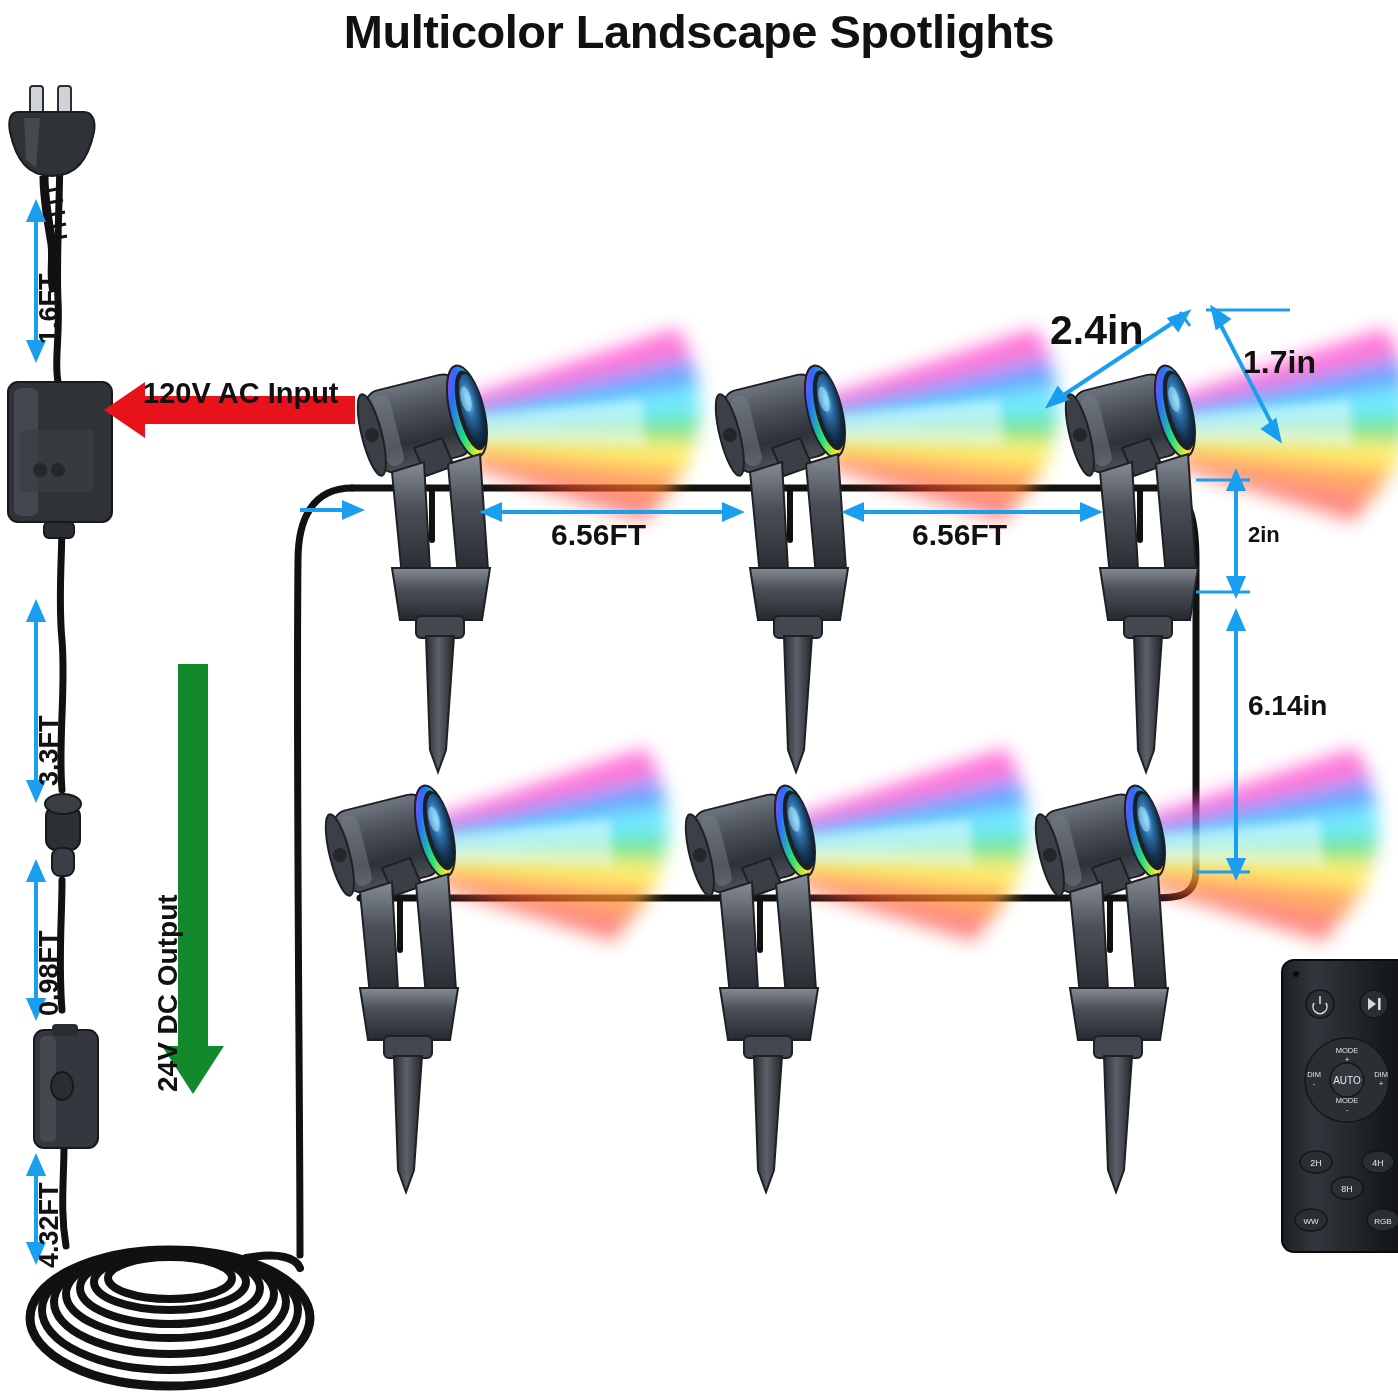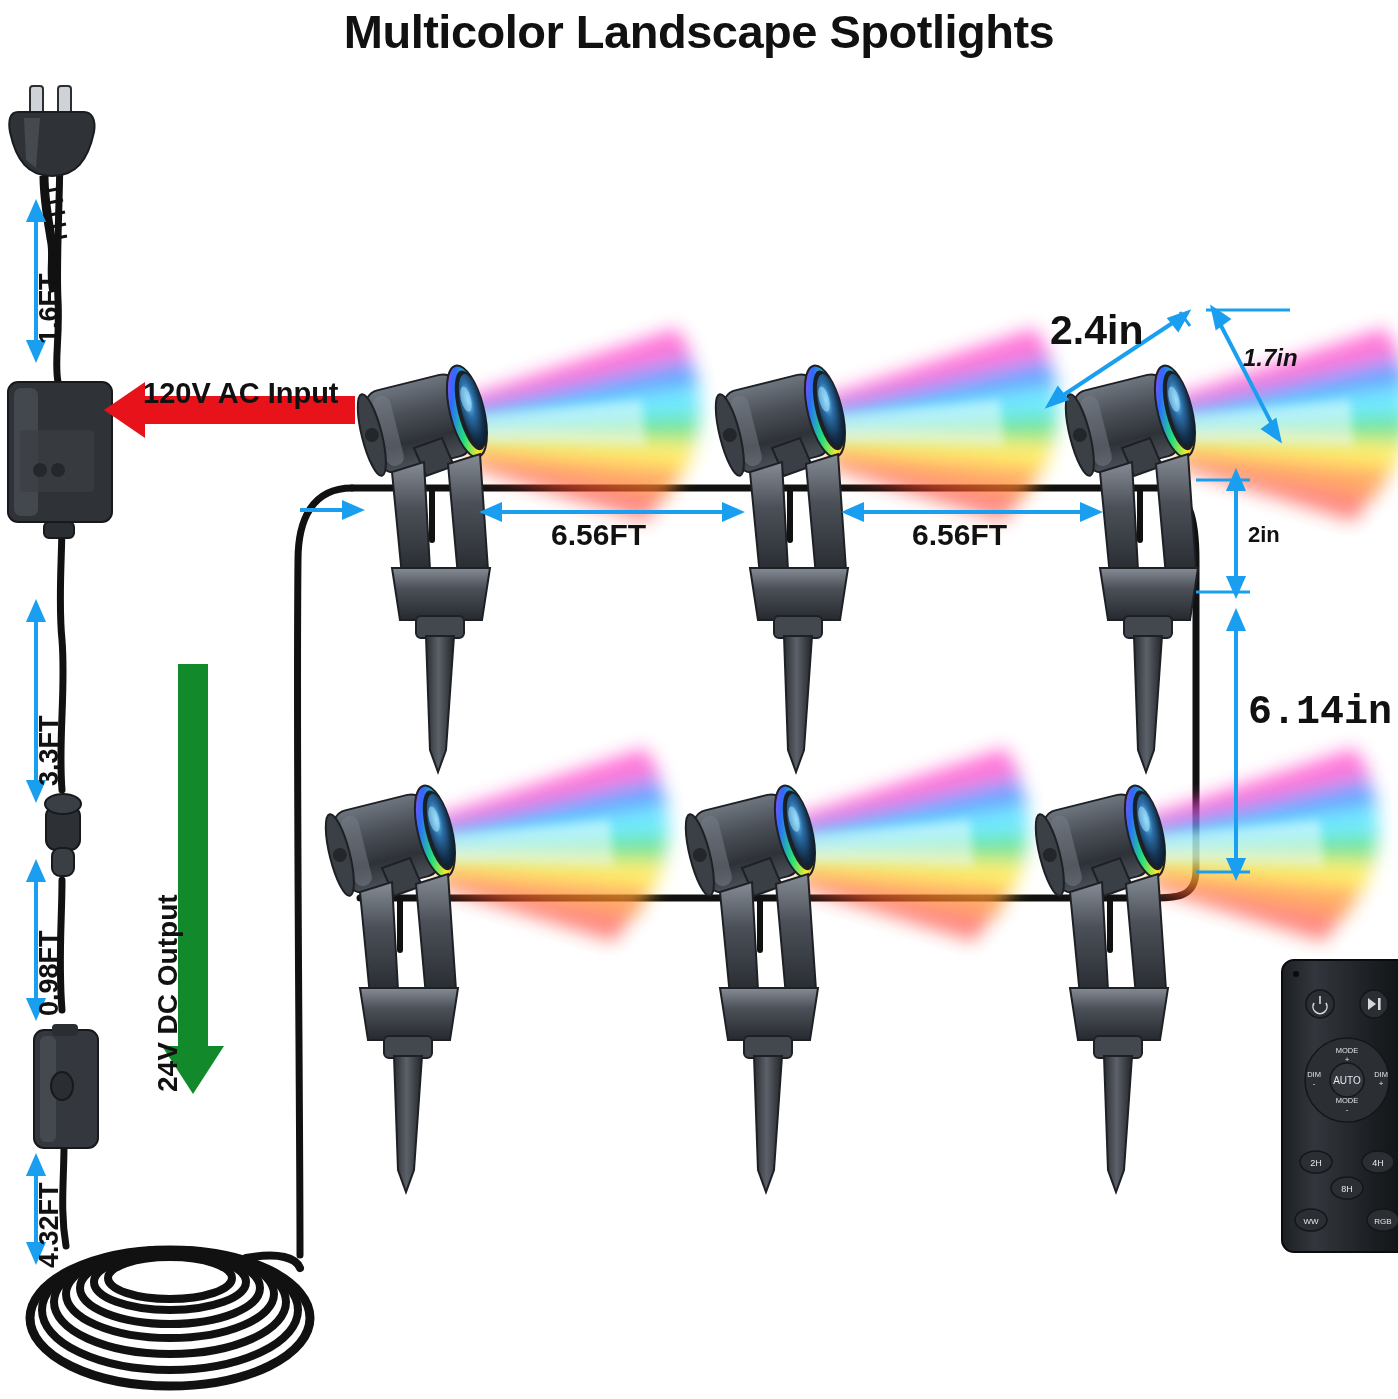--- a/index.html
+++ b/index.html
@@ -276,23 +276,23 @@
   <div class="lbl rot nosel" style="left:34px;top:1268px;transform:rotate(-90deg);">4.32FT</div>
 
   <div class="lbl nosel" style="left:143px;top:377px;font-size:29px;">120V AC Input</div>
 
   <div class="lbl rot nosel" style="left:152px;top:1092px;transform:rotate(-90deg);font-size:28px;">24V DC Output</div>
 
   <div class="lbl nosel" style="left:551px;top:518px;font-size:30px;">6.56FT</div>
   <div class="lbl nosel" style="left:912px;top:518px;font-size:30px;">6.56FT</div>
 
   <div class="lbl nosel" style="left:1050px;top:307px;font-size:41px;">2.4in</div>
-  <div class="lbl nosel" style="left:1243px;top:344px;font-size:24px;font-style:italic;">1.7in</div>
+  <div class="lbl nosel" style="left:1243px;top:344px;font-size:32px;">1.7in</div>
   <div class="lbl nosel" style="left:1248px;top:522px;font-size:22px;">2in</div>
-  <div class="lbl nosel" style="left:1248px;top:690px;font-size:40px;font-family:Liberation Mono, monospace;">6.14in</div>
+  <div class="lbl nosel" style="left:1248px;top:690px;font-size:28px;">6.14in</div>
 
   <svg width="140" height="300" viewBox="0 0 140 300" style="left:1278px;top:958px;">
     <defs>
       <linearGradient id="remGrad" x1="0" y1="0" x2="1" y2="0">
         <stop offset="0%" stop-color="#1c1f23"></stop>
         <stop offset="25%" stop-color="#33373d"></stop>
         <stop offset="70%" stop-color="#1b1e22"></stop>
         <stop offset="100%" stop-color="#0f1113"></stop>
       </linearGradient>
     </defs>

